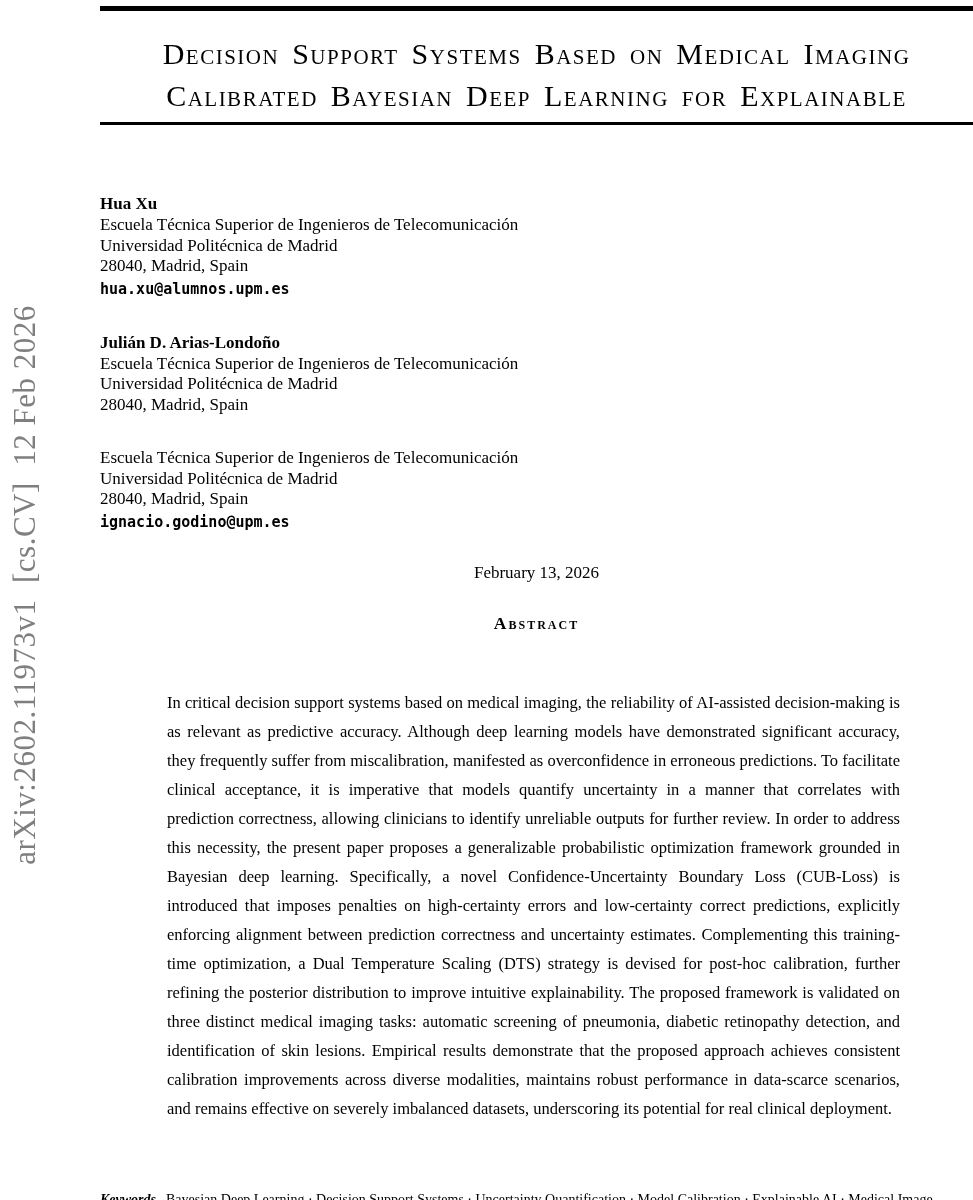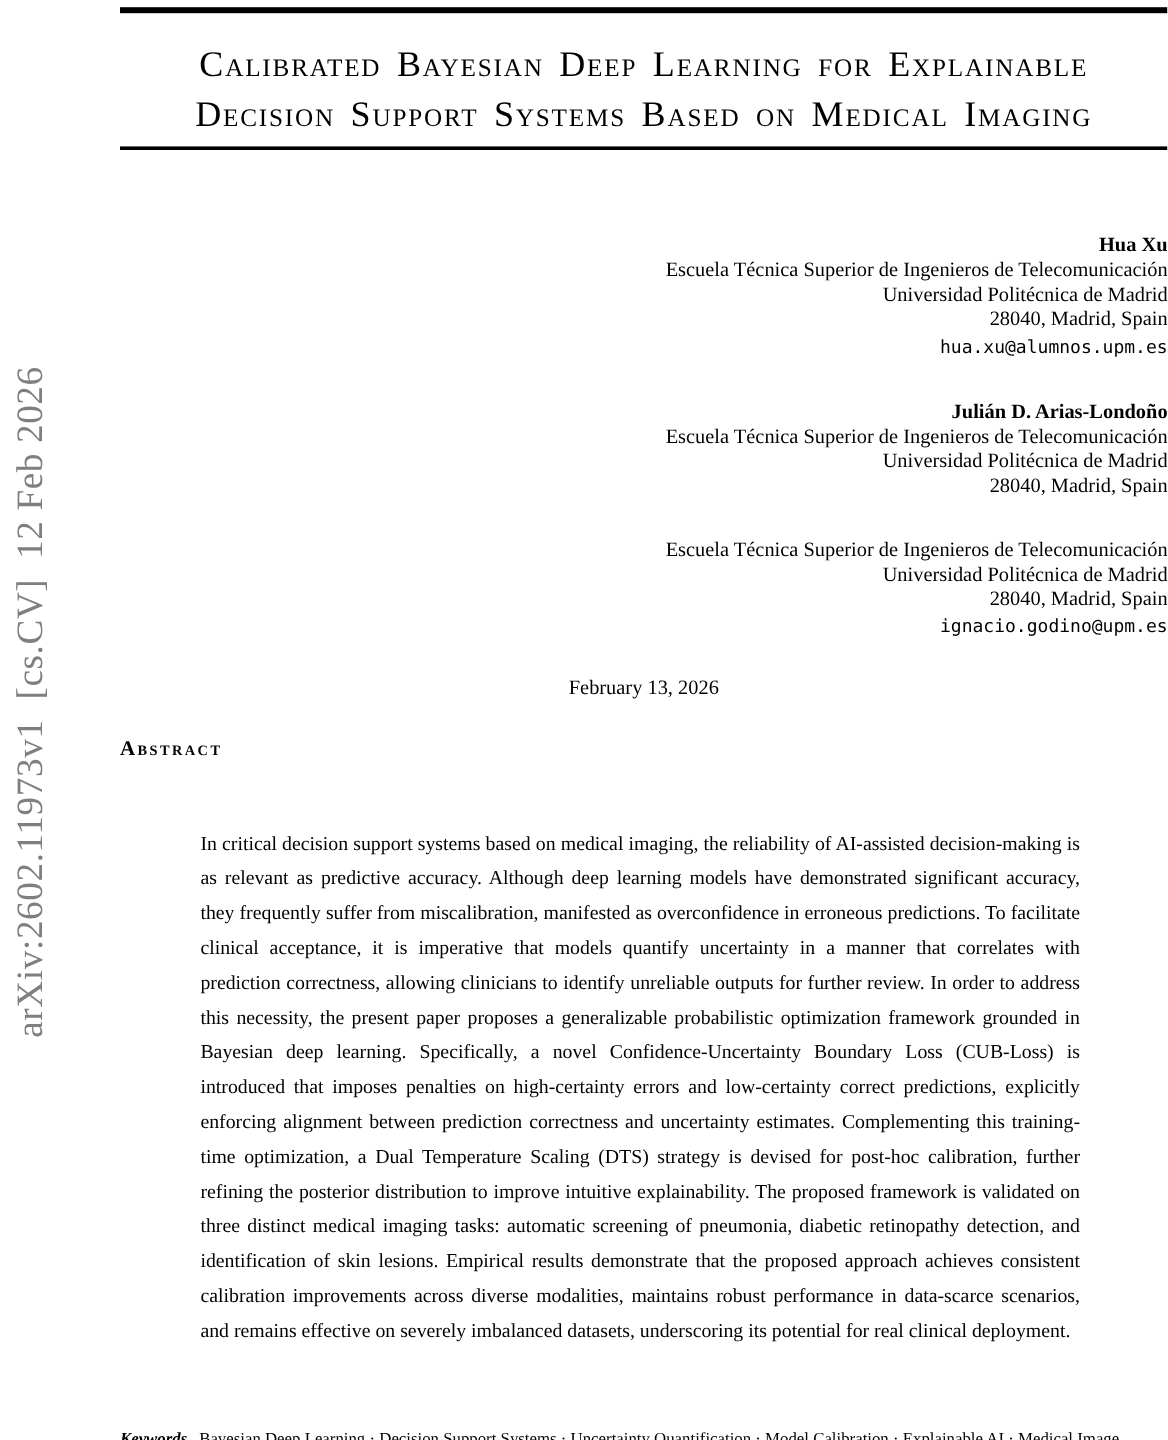--- a/index.html
+++ b/index.html
@@ -51,49 +51,51 @@
     font-weight: normal;
     font-variant: small-caps;
     font-size: 30px;
     line-height: 42px;
     letter-spacing: 1.5px;
     word-spacing: 4px;
   }
   .title-line { display: block; }
 
   .author {
-    text-align: right;
+    text-align: left;
     font-size: 17px;
   }
   .author-first { margin-top: 68px; }
   .author + .author { margin-top: 33px; }
   .author-name {
     font-weight: bold;
     line-height: 21px;
     margin-bottom: 1px;
   }
   .author-aff {
     line-height: 20.5px;
   }
   .author-email {
     font-family: "DejaVu Sans Mono", "Liberation Mono", monospace;
     font-size: 15px;
     line-height: 20px;
     margin-top: 2px;
+    font-weight: bold;
   }
 
   .date {
     margin-top: 30px;
     text-align: center;
     font-size: 17px;
     line-height: 21px;
   }
 
   .abstract-heading {
     margin-top: 30px;
+    text-align: center;
     font-variant: small-caps;
     font-weight: bold;
     font-size: 17.5px;
     line-height: 21px;
     letter-spacing: 2px;
   }
 
   .abstract-text {
     margin: 54px 73px 0 67px;
     font-size: 16.5px;
@@ -119,22 +121,22 @@
 
 <div class="page">
 
   <div class="watermark">arXiv:2602.11973v1  [cs.CV]  12 Feb 2026</div>
 
   <div class="content">
 
     <div class="rule rule-thick"></div>
 
     <h1 class="title">
+      <span class="title-line">Decision Support Systems Based on Medical Imaging</span>
       <span class="title-line">Calibrated Bayesian Deep Learning for Explainable</span>
-      <span class="title-line">Decision Support Systems Based on Medical Imaging</span>
     </h1>
 
     <div class="rule rule-thin"></div>
 
     <div class="author author-first">
       <div class="author-name">Hua Xu</div>
       <div class="author-aff">Escuela Técnica Superior de Ingenieros de Telecomunicación</div>
       <div class="author-aff">Universidad Politécnica de Madrid</div>
       <div class="author-aff">28040, Madrid, Spain</div>
       <div class="author-email">hua.xu@alumnos.upm.es</div>

